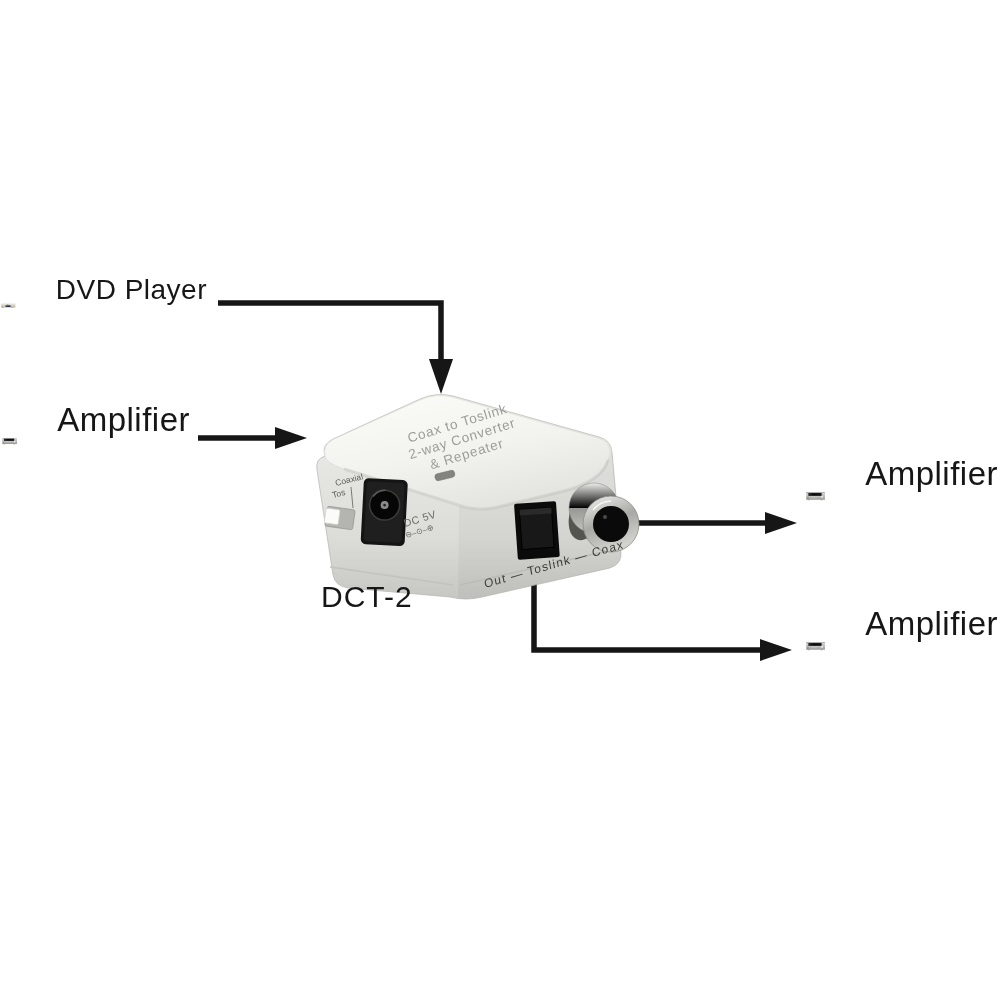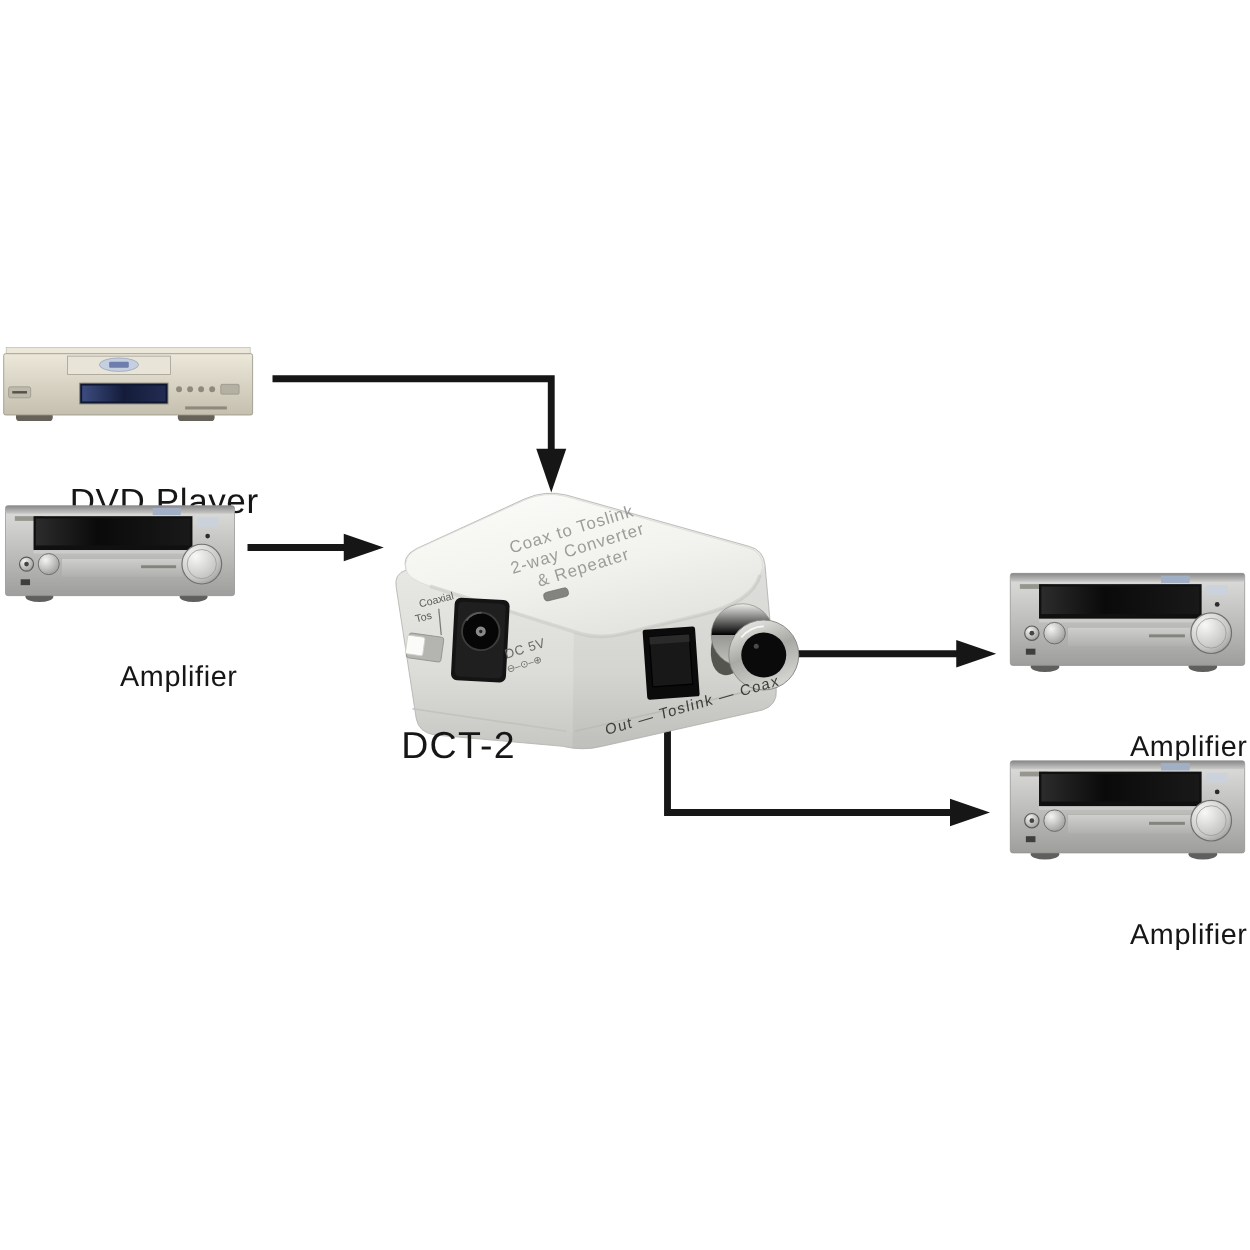--- a/index.html
+++ b/index.html
@@ -1,24 +1,24 @@
 <!DOCTYPE html>
 <html><head>
 <meta charset="utf-8">
 <style>
   html,body{margin:0;padding:0;}
   body{
     width:1000px;height:1000px;position:relative;background:#ffffff;
     font-family:"Liberation Sans", sans-serif;overflow:hidden;
   }
   .layer{position:absolute;left:0;top:0;width:1000px;height:1000px;pointer-events:none;}
-  .device{position:absolute;display:flex;flex-direction:column;align-items:flex-end;z-index:2;gap:40px;}
+  .device{position:absolute;display:flex;flex-direction:row;align-items:flex-start;z-index:2;gap:40px;}
   .device svg{display:block;}
   .caption{
-    margin-top:5px;font-size:23px;font-weight:400;color:#161616;
+    margin-top:5px;font-size:33px;font-weight:400;color:#161616;
     letter-spacing:0.5px;line-height:1.05;white-space:nowrap;
   }
   .caption.dvd{font-size:28px;}
   .model-label{
     position:absolute;left:321px;top:580px;z-index:3;
     font-size:30px;font-weight:400;color:#161616;letter-spacing:1px;text-align:center;
   }
   .defs-holder{position:absolute;width:0;height:0;overflow:hidden;}
 </style>
 </head>

